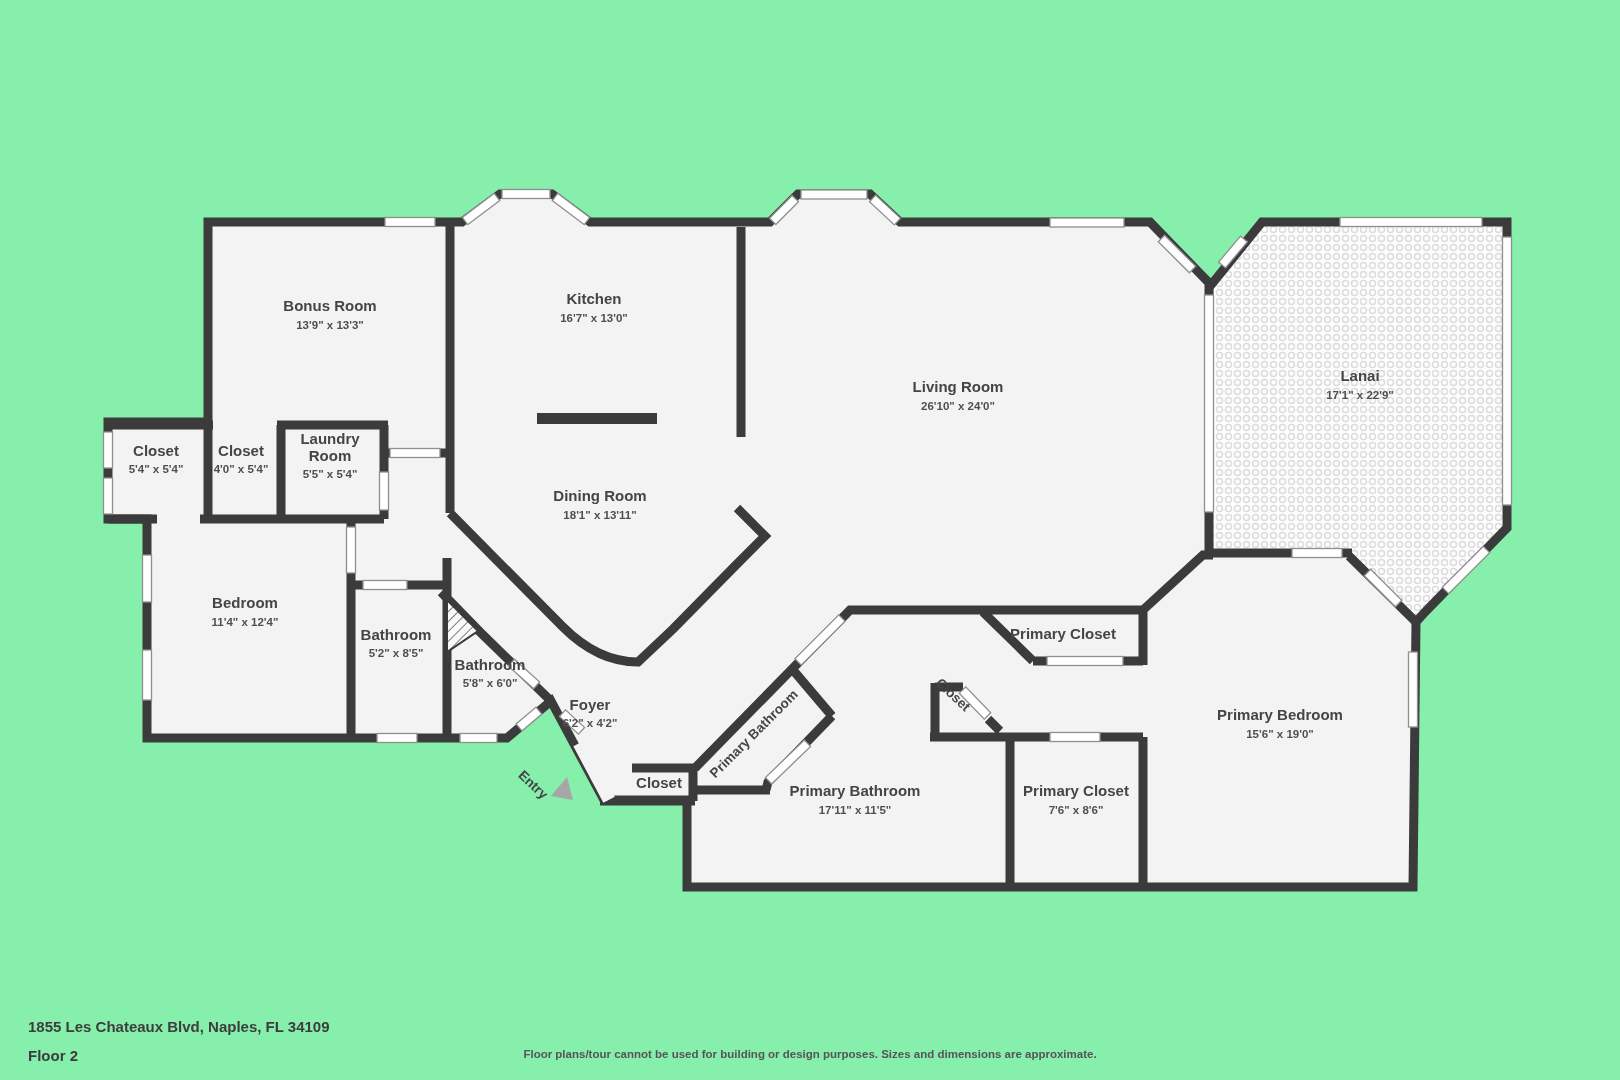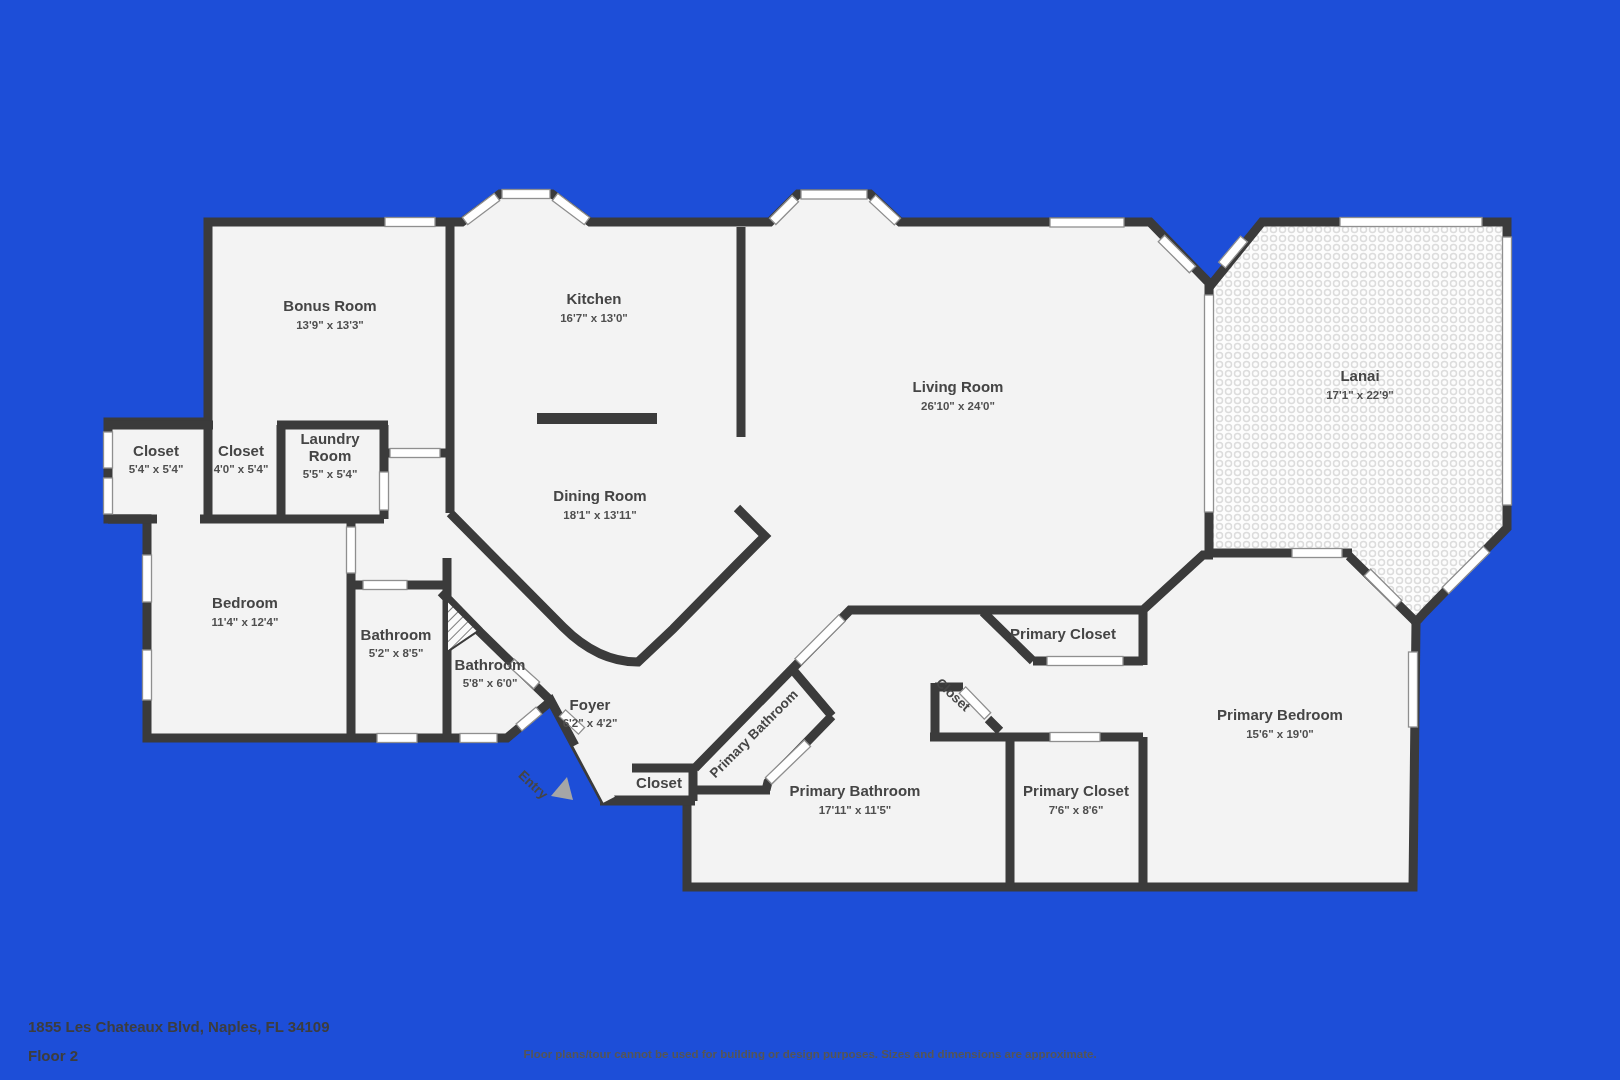--- a/index.html
+++ b/index.html
@@ -1,16 +1,16 @@
 <!DOCTYPE html>
 <html><head>
 <meta charset="utf-8">
 <style>
   html,body{margin:0;padding:0;background:#ffffff;}
-  .page{position:relative;width:1620px;height:1080px;background:#1d4ed8;overflow:hidden;
+  .page{position:relative;width:1620px;height:1080px;background:#86efac;overflow:hidden;
         font-family:"Liberation Sans","DejaVu Sans",sans-serif;}
   svg{display:block;}
   text{fill:#454545;}
   .room-name{font-size:15px;font-weight:bold;}
   .room-dims{font-size:11.5px;font-weight:bold;fill:#4f4f4f;}
   .rot-name{font-size:13.5px;font-weight:bold;}
   .footer-addr{font-size:15px;font-weight:bold;fill:#3d3d3d;}
   .footer-floor{font-size:15px;font-weight:bold;fill:#3d3d3d;}
   .footer-disc{font-size:11.5px;font-weight:bold;fill:#555;}
 </style>

